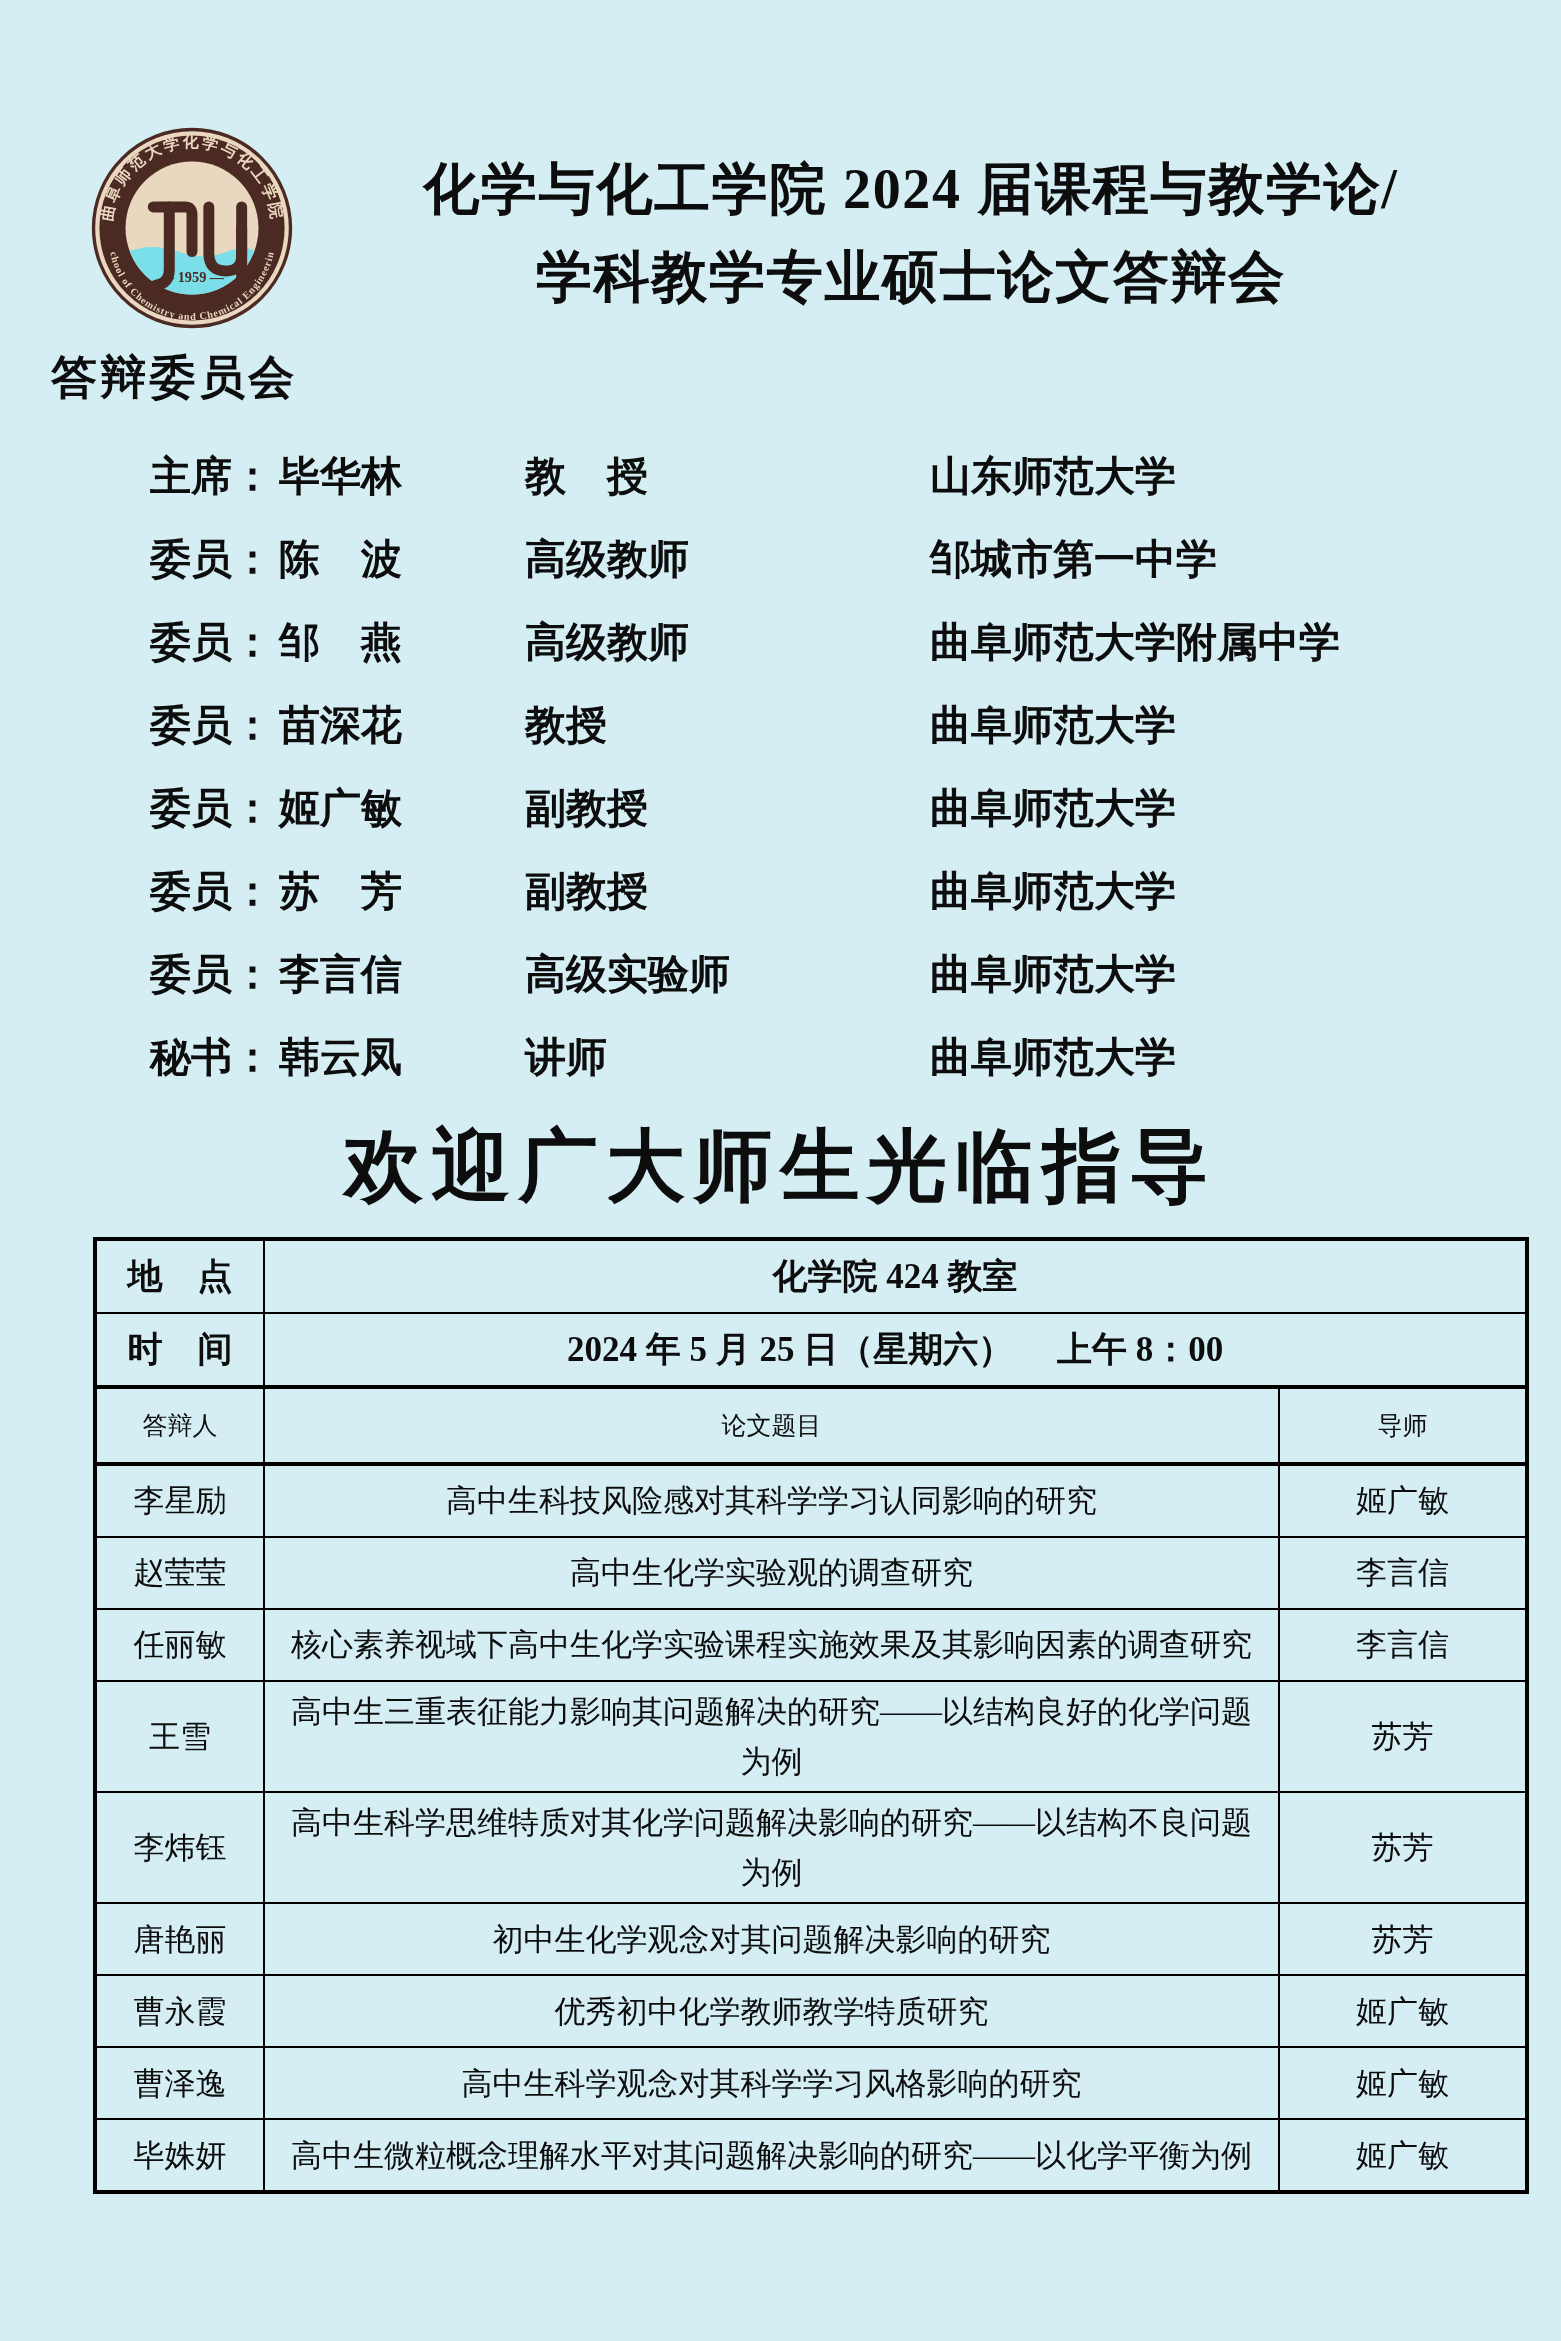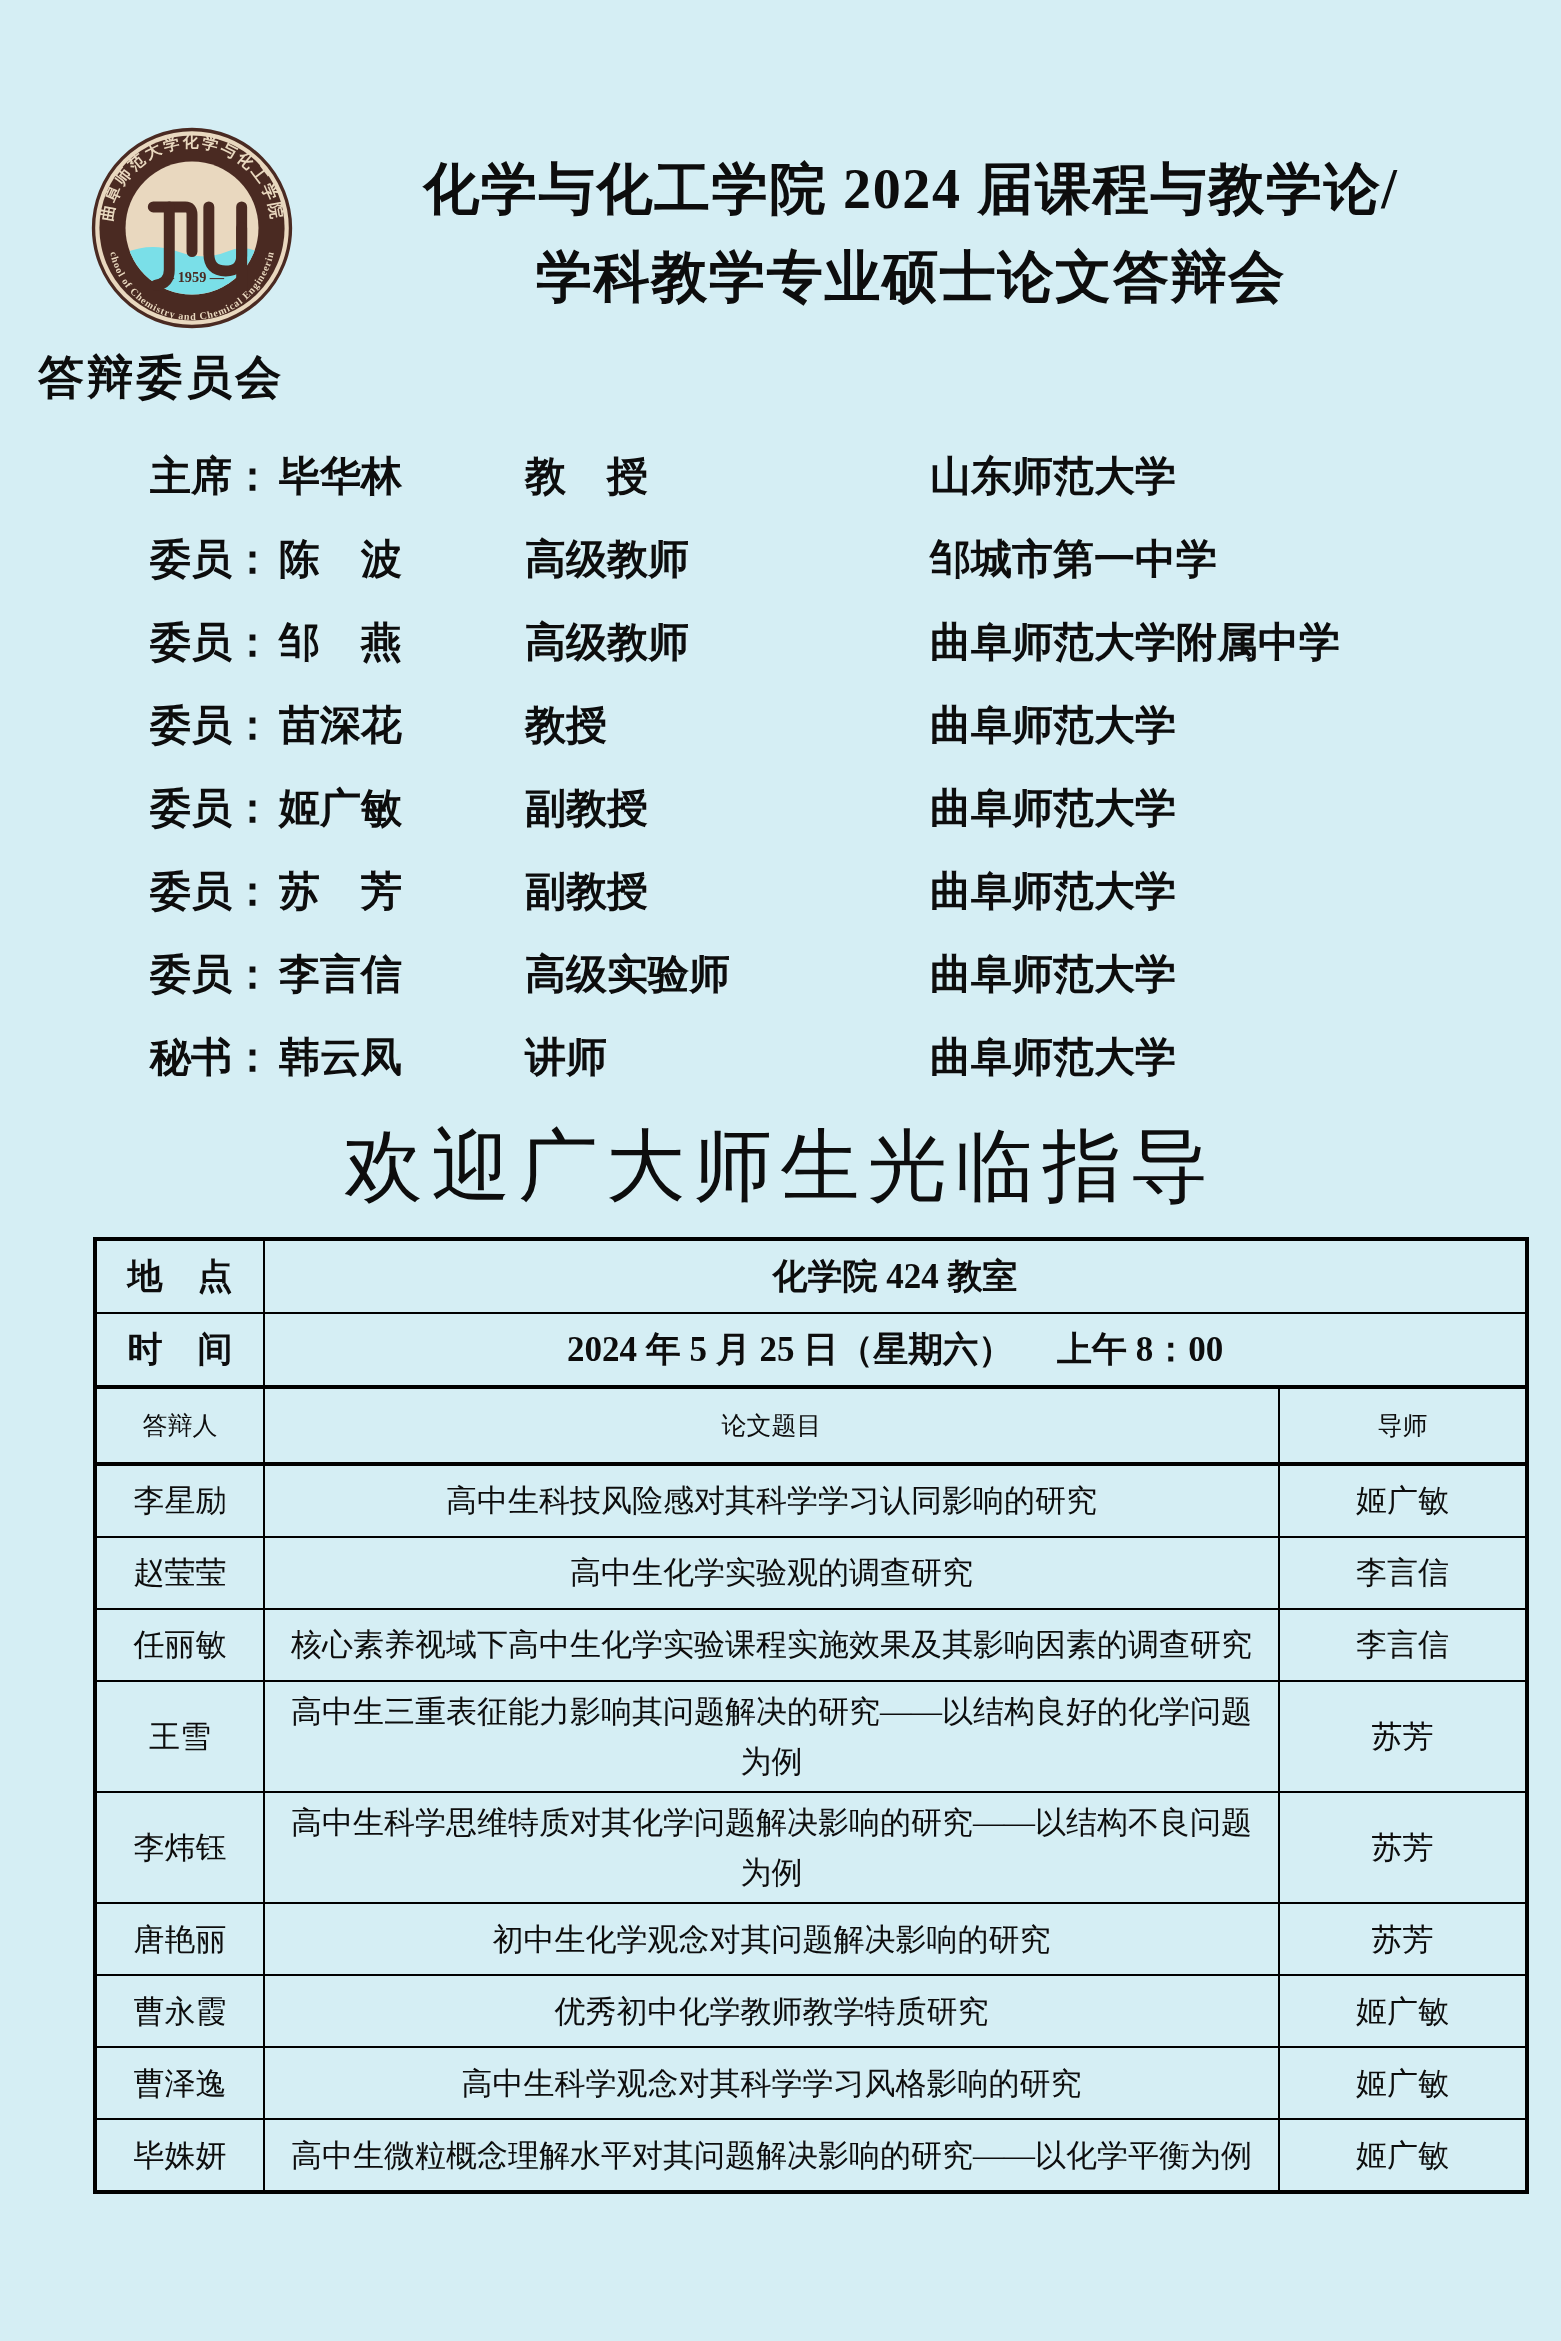--- a/index.html
+++ b/index.html
@@ -15,34 +15,34 @@
   
   .logo{position:absolute;left:91px;top:127px;width:202px;height:202px;}
   .title-block{
     position:absolute;left:304px;right:43px;top:145px;
     text-align:center;font-weight:700;font-size:56px;line-height:88px;
     letter-spacing:1.7px;
   }
 
   
   .committee-heading{
-    position:absolute;left:38px;top:347px;
+    position:absolute;left:51px;top:347px;
     font-size:46px;font-weight:700;letter-spacing:3.3px;font-family:Liberation Serif, serif;
   }
   .committee-list{position:absolute;left:150px;top:435px;right:33px;}
   .committee-row{
     display:grid;grid-template-columns:129px 246px 405px auto;
     align-items:center;height:83px;
     font-size:41px;font-weight:700;
   }
 
   
   .welcome{
     position:absolute;left:0;right:0;top:1114px;
-    text-align:center;font-size:79px;font-weight:400;letter-spacing:8.3px;
+    text-align:center;font-size:79px;font-weight:700;letter-spacing:8.3px;
   }
 
   
   table.schedule{
     position:absolute;left:93px;top:1237px;width:1432px;
     border-collapse:collapse;table-layout:fixed;
     border:4.1px solid #000;
   }
   table.schedule td{
     border:2.5px solid #000;

